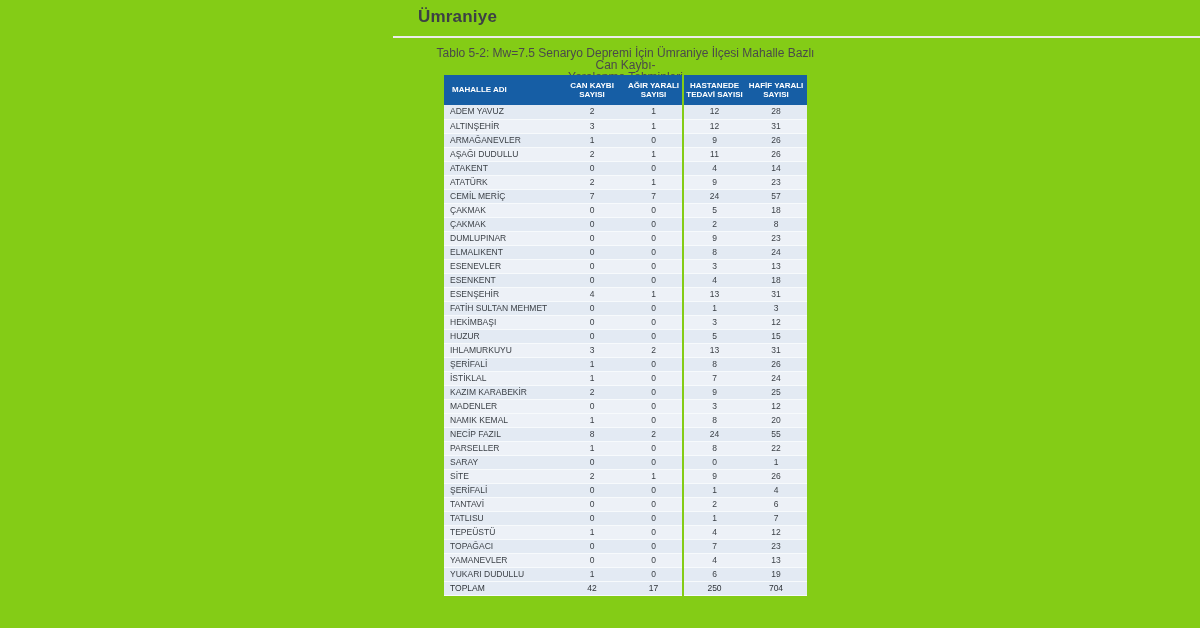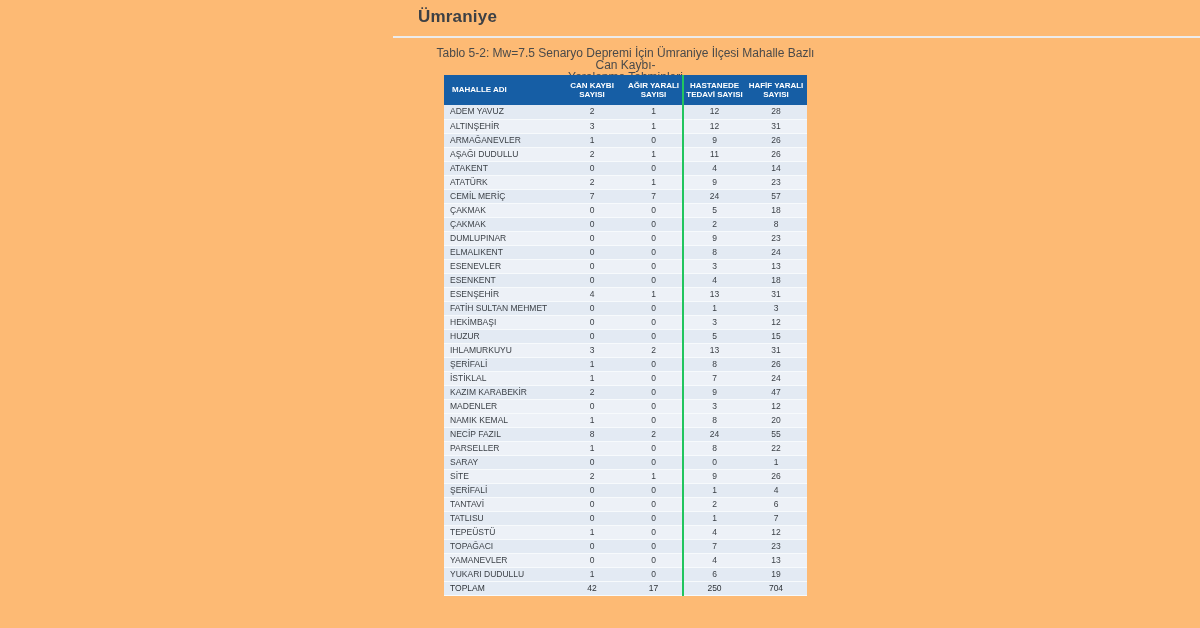--- a/index.html
+++ b/index.html
@@ -1,18 +1,18 @@
 <!DOCTYPE html>
 <html lang="tr"><head>
 <meta charset="utf-8">
 <style>
   * { margin: 0; padding: 0; box-sizing: border-box; }
   html, body { width: 1200px; height: 628px; background: #ffffff;
     font-family: "Liberation Sans", sans-serif; overflow: hidden; }
-  .page { position: relative; width: 1200px; height: 628px; background: #fdba74; }
+  .page { position: relative; width: 1200px; height: 628px; background: #84cc16; }
 
   .page-title {
     position: absolute; left: 418px; top: 7px;
     font-size: 17px; font-weight: bold; color: #3c4045; letter-spacing: .2px;
   }
   .title-divider {
     position: absolute; left: 393px; top: 36px; width: 807px; height: 0;
     border-top: 2px solid #ececec;
   }
   .table-caption {
@@ -23,21 +23,21 @@
   .data-table-wrap { position: absolute; left: 444px; top: 75px; width: 363px; }
   table.data-table {
     width: 363px; border-collapse: collapse; table-layout: fixed;
   }
   table.data-table th {
     background: #165ea5; color: #ffffff; font-size: 8px; font-weight: bold;
     line-height: 9.5px; padding: 4px 2px; text-align: center; vertical-align: middle;
     height: 30px; border: none;
   }
   table.data-table th.col-name { text-align: left; padding-left: 8px; }
-  table.data-table th.divided, table.data-table td.divided { border-left: 2px solid #22c55e; }
+  table.data-table th.divided, table.data-table td.divided { border-left: 2px solid #84cc16; }
   table.data-table td {
     font-size: 8.5px; color: #3a3f45; height: 14px; line-height: 13px;
     padding: 0 2px; text-align: center; vertical-align: middle;
     border-bottom: 1px solid #f7fafc;
   }
   table.data-table td.col-name { text-align: left; padding-left: 6px; white-space: nowrap; overflow: hidden; }
   tr.row-odd  td { background: #e3eaf3; }
   tr.row-even td { background: #edf1f7; }
   tr.row-total td { background: #e4ebf4; font-weight: normal; color: #2e3338; }
 </style>
@@ -212,21 +212,21 @@
             <td>1</td>
             <td>0</td>
             <td class="divided">7</td>
             <td>24</td>
           </tr>
           <tr class="row-odd">
             <td class="col-name">KAZIM KARABEKİR</td>
             <td>2</td>
             <td>0</td>
             <td class="divided">9</td>
-            <td>47</td>
+            <td>25</td>
           </tr>
           <tr class="row-even">
             <td class="col-name">MADENLER</td>
             <td>0</td>
             <td>0</td>
             <td class="divided">3</td>
             <td>12</td>
           </tr>
           <tr class="row-even">
             <td class="col-name">NAMIK KEMAL</td>

